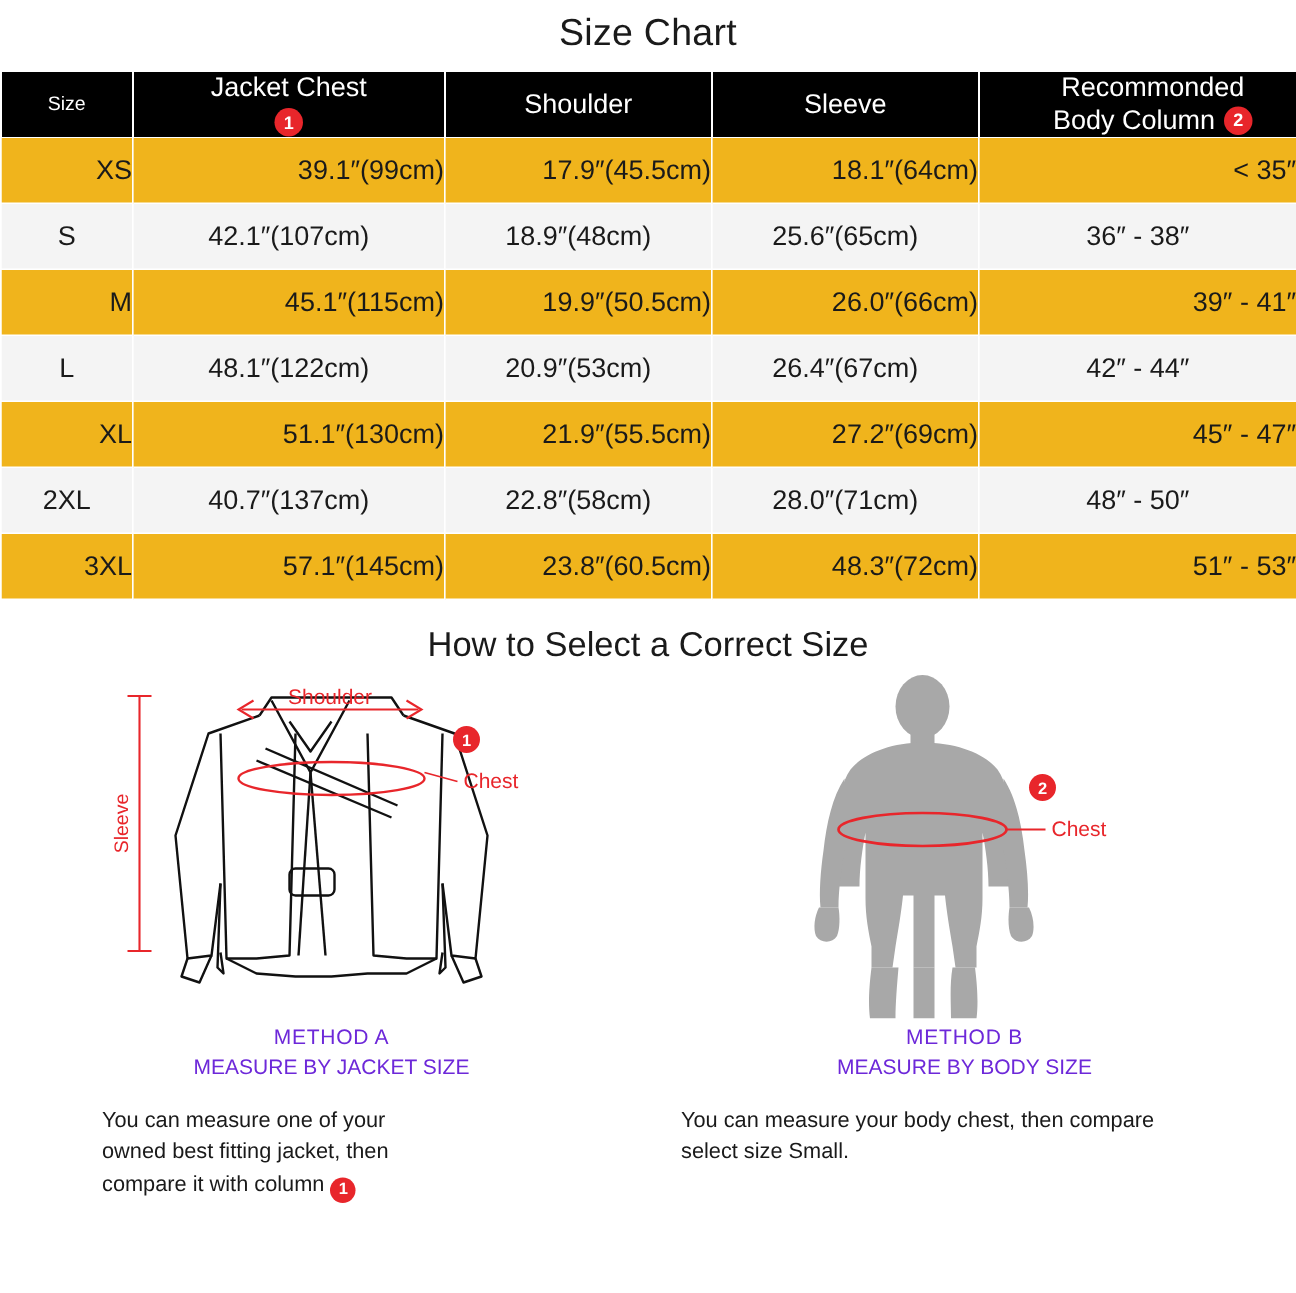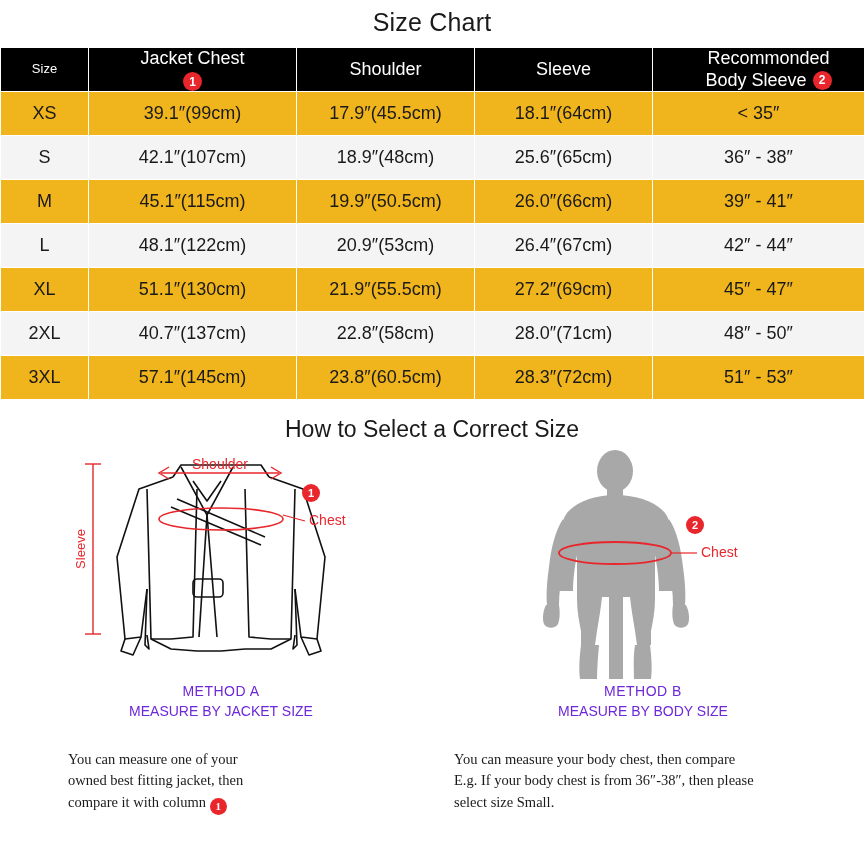--- a/index.html
+++ b/index.html
@@ -61,21 +61,21 @@
     border-radius: 50%;
     background: #e8262b;
     color: #ffffff;
     font-size: 12px;
     font-weight: 700;
     line-height: 1;
     vertical-align: middle;
   }
   .badge.small { width: 17px; height: 17px; font-size: 11px; }
 
-  tbody tr.odd td { background: #f0b41c; color: #1a1a1a; }
+  tbody tr.odd td { background: #f0b41c; color: #1a1a1a; text-align: right; }
   tbody tr.even td { background: #f4f4f4; color: #1a1a1a; }
   tbody td.c-size { font-weight: 400; }
   tbody td { font-size: 18px; }
 
   .section-title {
     text-align: center;
     font-size: 23px;
     color: #1a1a1a;
     padding: 16px 0 6px;
   }
@@ -95,22 +95,21 @@
     color: #6d28d9;
     line-height: 1.45;
     margin-top: 2px;
   }
   .method-label .m-name { letter-spacing: 0.5px; }
 
   .desc {
     font-size: 14.5px;
     color: #1a1a1a;
     line-height: 1.5;
-    margin-top: 27px;
-    font-family: Liberation Serif, serif;
+    margin-top: 15px;
   }
   .desc.left { padding-left: 58px; padding-right: 14px; }
   .desc.right { padding-left: 22px; padding-right: 24px; }
 
   .inline-badge { position: relative; top: 3px; }
 
   .sleeve-text {
     fill: #e8262b;
     font-size: 13px;
     font-family: "Liberation Sans", sans-serif;
@@ -136,21 +135,21 @@
           <span class="hdr-stack">Jacket Chest</span>
           <span class="hdr-line2">
             <span class="badge">1</span>
           </span>
         </th>
         <th class="col-sh">Shoulder</th>
         <th class="col-sl">Sleeve</th>
         <th class="col-rb">
           <span class="hdr-stack">Recommonded</span>
           <span class="hdr-line2">
-            <span>Body  Sleeve</span>
+            <span>Body  Column</span>
             <span class="badge">2</span>
           </span>
         </th>
       </tr>
     </thead>
     <tbody>
       <tr class="odd">
         <td class="c-size">XS</td>
         <td>39.1″(99cm)</td>
         <td>17.9″(45.5cm)</td>
@@ -189,21 +188,21 @@
         <td class="c-size">2XL</td>
         <td>40.7″(137cm)</td>
         <td>22.8″(58cm)</td>
         <td>28.0″(71cm)</td>
         <td>48″ - 50″</td>
       </tr>
       <tr class="odd">
         <td class="c-size">3XL</td>
         <td>57.1″(145cm)</td>
         <td>23.8″(60.5cm)</td>
-        <td>28.3″(72cm)</td>
+        <td>48.3″(72cm)</td>
         <td>51″ - 53″</td>
       </tr>
     </tbody>
   </table>
 
   <div class="section-title">How to Select a Correct Size</div>
 
   <div class="diagrams">
 
     <div class="diagram-col">
@@ -325,19 +324,18 @@
           <circle cx="252" cy="76" r="9" fill="#e8262b"></circle>
           <text x="252" y="80" text-anchor="middle" fill="#fff" font-size="11" font-weight="bold" font-family="Liberation Sans, sans-serif">2</text>
         </svg>
       </div>
       <div class="method-label">
         <div class="m-name">METHOD B</div>
         <div>MEASURE BY BODY SIZE</div>
       </div>
       <div class="desc right">
         <div>You can measure your body chest, then compare</div>
-        <div>E.g. If your body chest is from 36″-38″, then please</div>
         <div>select size Small.</div>
       </div>
     </div>
 
   </div>
 </div>
 
 </body></html>

